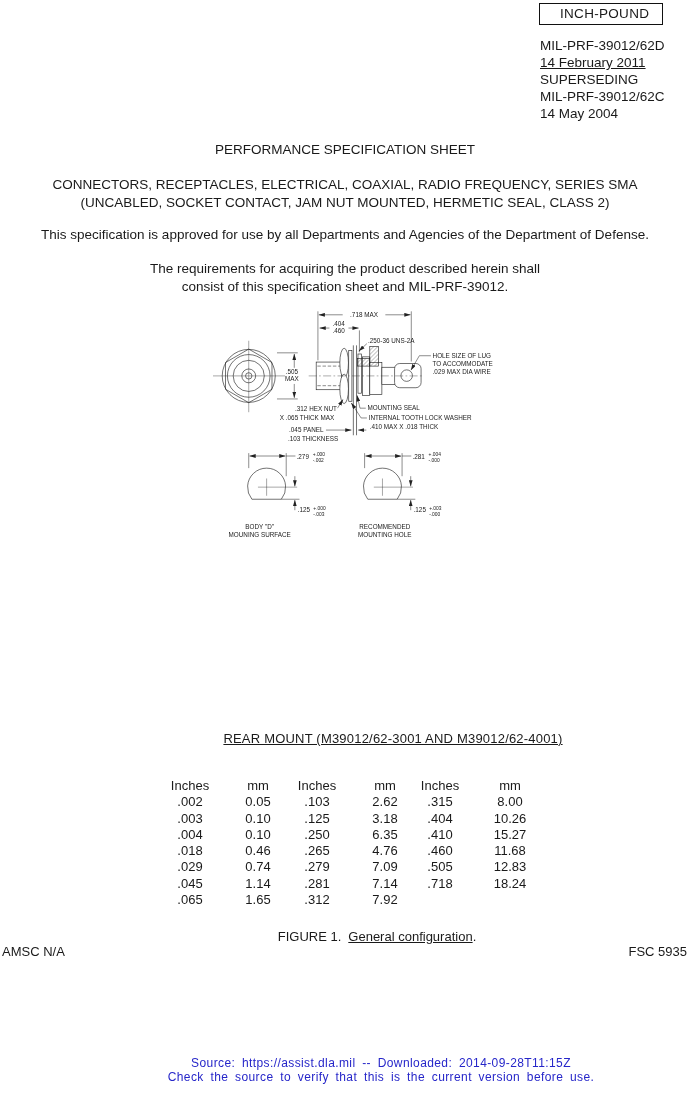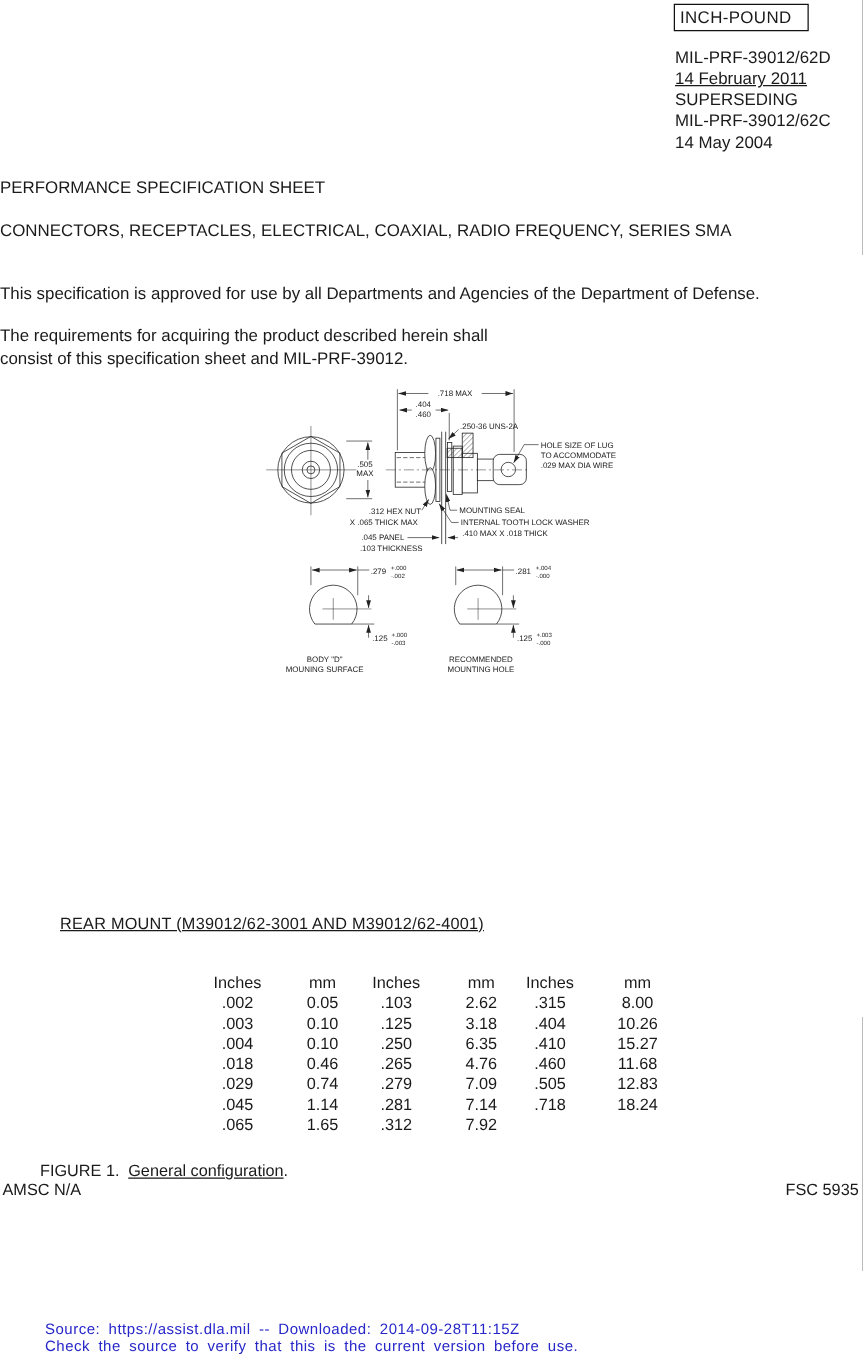--- a/index.html
+++ b/index.html
@@ -2,26 +2,26 @@
 <html><head>
 <meta charset="utf-8">
 <style>
   html,body { margin:0; padding:0; background:#888; }
   .page {
     position:relative; width:690px; height:1093px; margin:0 auto;
     background:#ffffff; overflow:hidden;
     font-family:"Liberation Sans", sans-serif; color:#1a1a1a;
   }
   .abs { position:absolute; }
-  .center { left:0; width:690px; text-align:left; white-space:nowrap; }
+  .center { left:0; width:690px; text-align:center; white-space:nowrap; }
   .t135 { font-size:13.5px; line-height:18px; }
   .stamp-box {
     left:539px; top:3px; width:102px; height:20px;
     border:1.5px solid #111; font-size:13.5px; line-height:20px;
-    padding-left:4px; letter-spacing:0.3px;
+    padding-left:20px; letter-spacing:0.3px;
   }
   .doc-block { left:540px; top:37px; font-size:13.5px; line-height:17px; }
   .doc-block .u { text-decoration:underline; }
   .rear-mount { top:731px; font-size:13px; text-decoration:underline; letter-spacing:0.2px;padding-left:48px; }
   .conv-table { left:166px; top:778px; width:380px; height:132px; font-size:13px; }
   .conv-col { position:absolute; top:0; transform:translateX(-50%); text-align:center; }
   .conv-cell { line-height:16.3px; white-space:pre; min-height:16.3px; }
   .figure-caption { top:929px; font-size:13px;padding-left:32px; }
   .figure-caption .u { text-decoration:underline; }
   .figure-caption .pfx { margin-right:7px; }
@@ -47,20 +47,21 @@
   <div class="abs doc-block">
     <div>MIL-PRF-39012/62D</div>
     <div class="u">14 February 2011</div>
     <div>SUPERSEDING</div>
     <div>MIL-PRF-39012/62C</div>
     <div>14 May 2004</div>
   </div>
 
   <div class="abs center t135" style="top:141px">PERFORMANCE SPECIFICATION SHEET</div>
   <div class="abs center t135" style="top:176px">CONNECTORS, RECEPTACLES, ELECTRICAL, COAXIAL, RADIO FREQUENCY, SERIES SMA</div>
+  <div class="abs center t135" style="top:194px">(UNCABLED, SOCKET CONTACT, JAM NUT MOUNTED, HERMETIC SEAL, CLASS 2)</div>
   <div class="abs center t135" style="top:226px">This specification is approved for use by all Departments and Agencies of the Department of Defense.</div>
   <div class="abs center t135" style="top:260px">The requirements for acquiring the product described herein shall</div>
   <div class="abs center t135" style="top:278px">consist of this specification sheet and MIL-PRF-39012.</div>
 
   <svg class="abs" style="left:0; top:305px" width="690" height="415" viewBox="0 305 690 720">
     <defs>
       <marker id="arr" viewBox="0 0 10 6" refX="9.6" refY="3" markerWidth="11" markerHeight="7" orient="auto-start-reverse" markerUnits="userSpaceOnUse">
         <path d="M0,0 L10,3 L0,6 Z" fill="#222"></path>
       </marker>
       <pattern id="hatch" width="5" height="5" patternTransform="rotate(45)" patternUnits="userSpaceOnUse">

